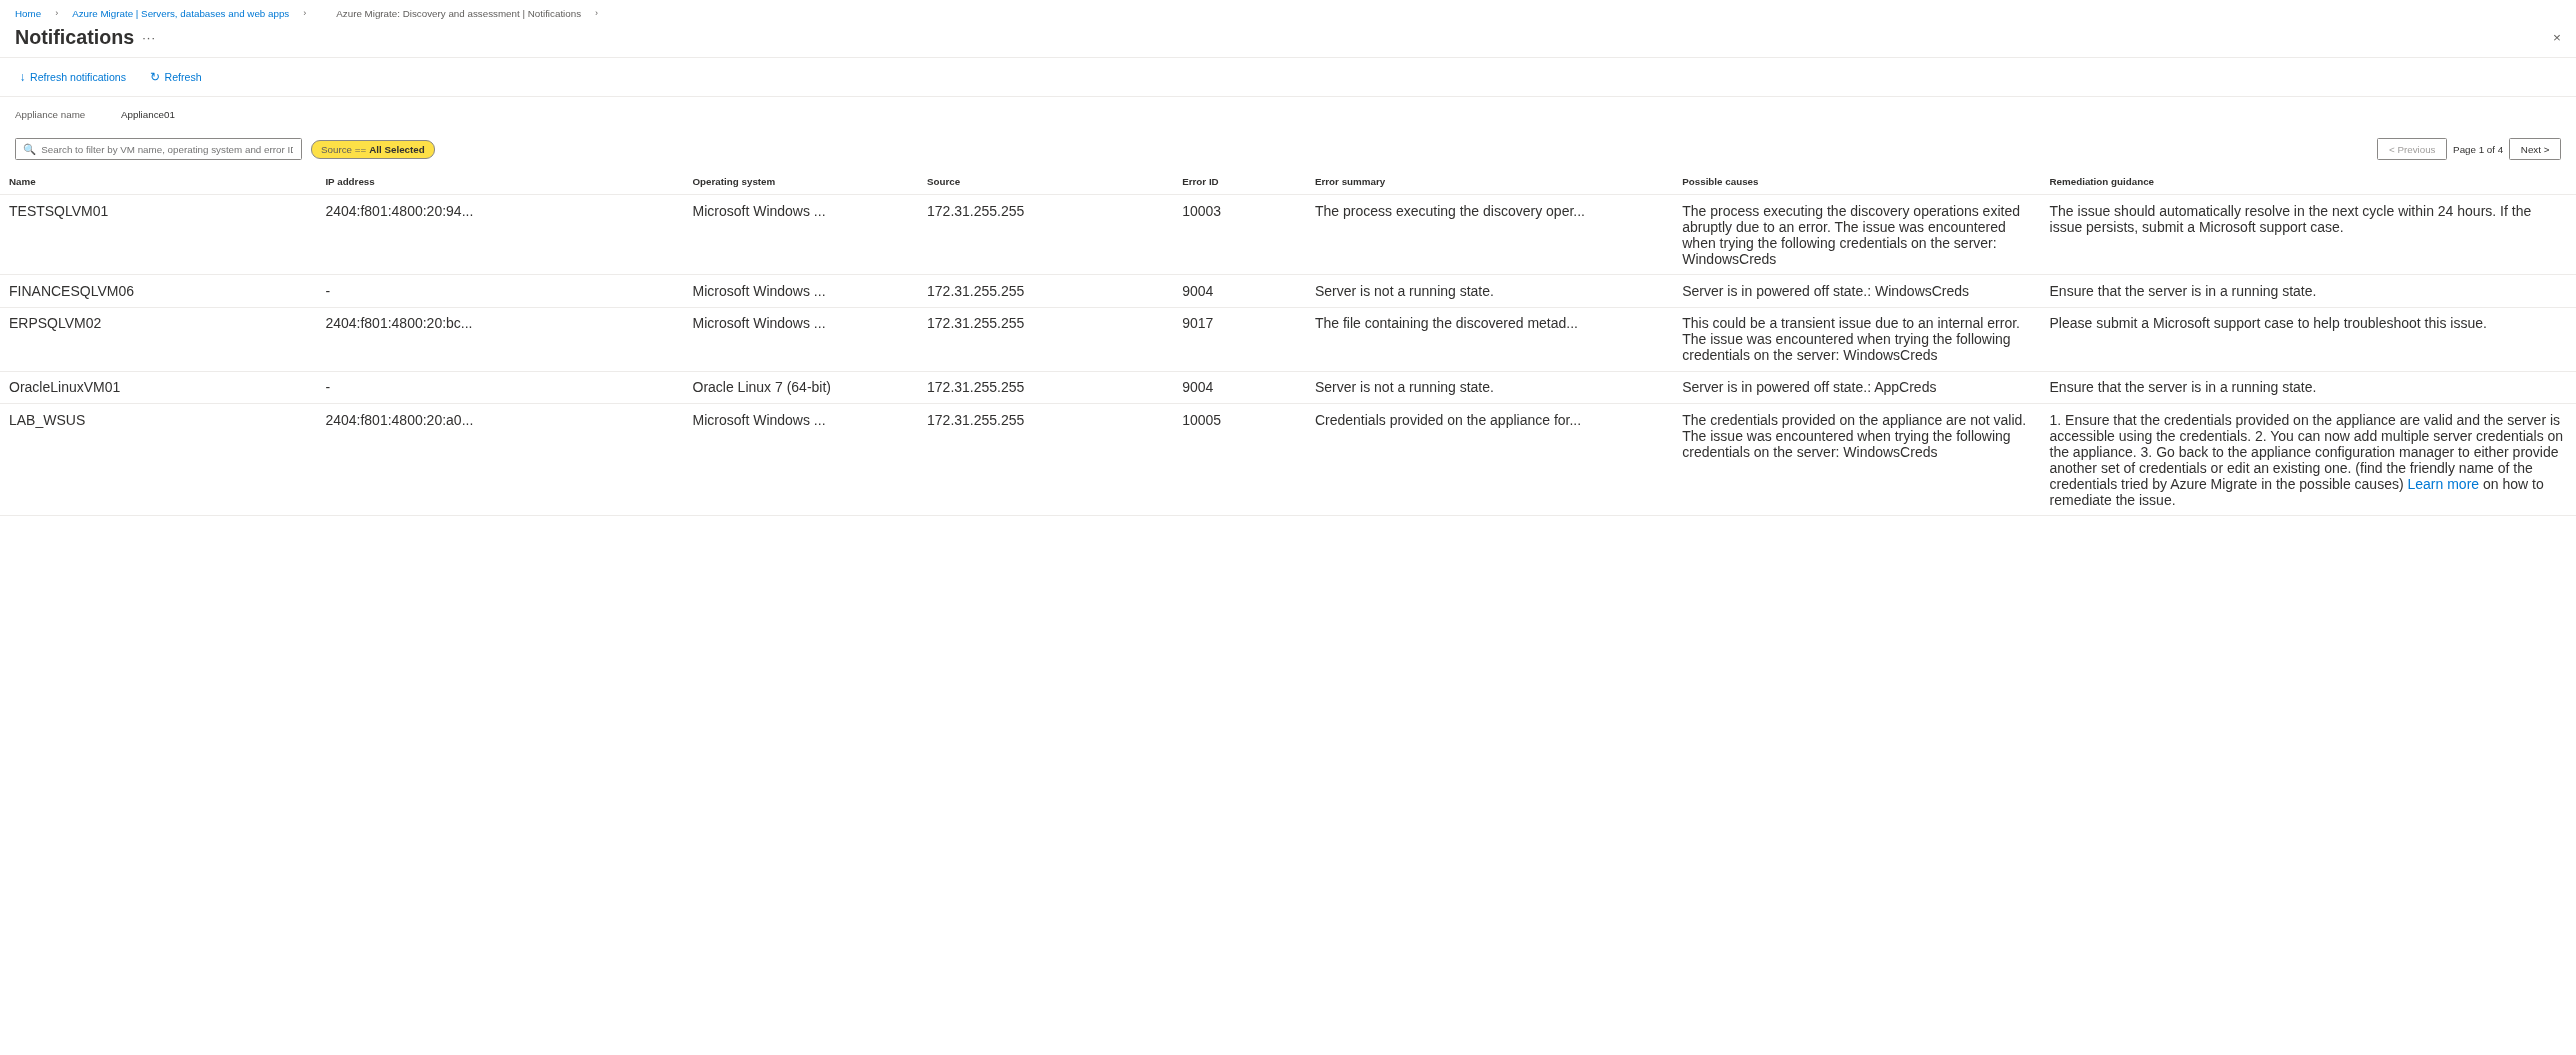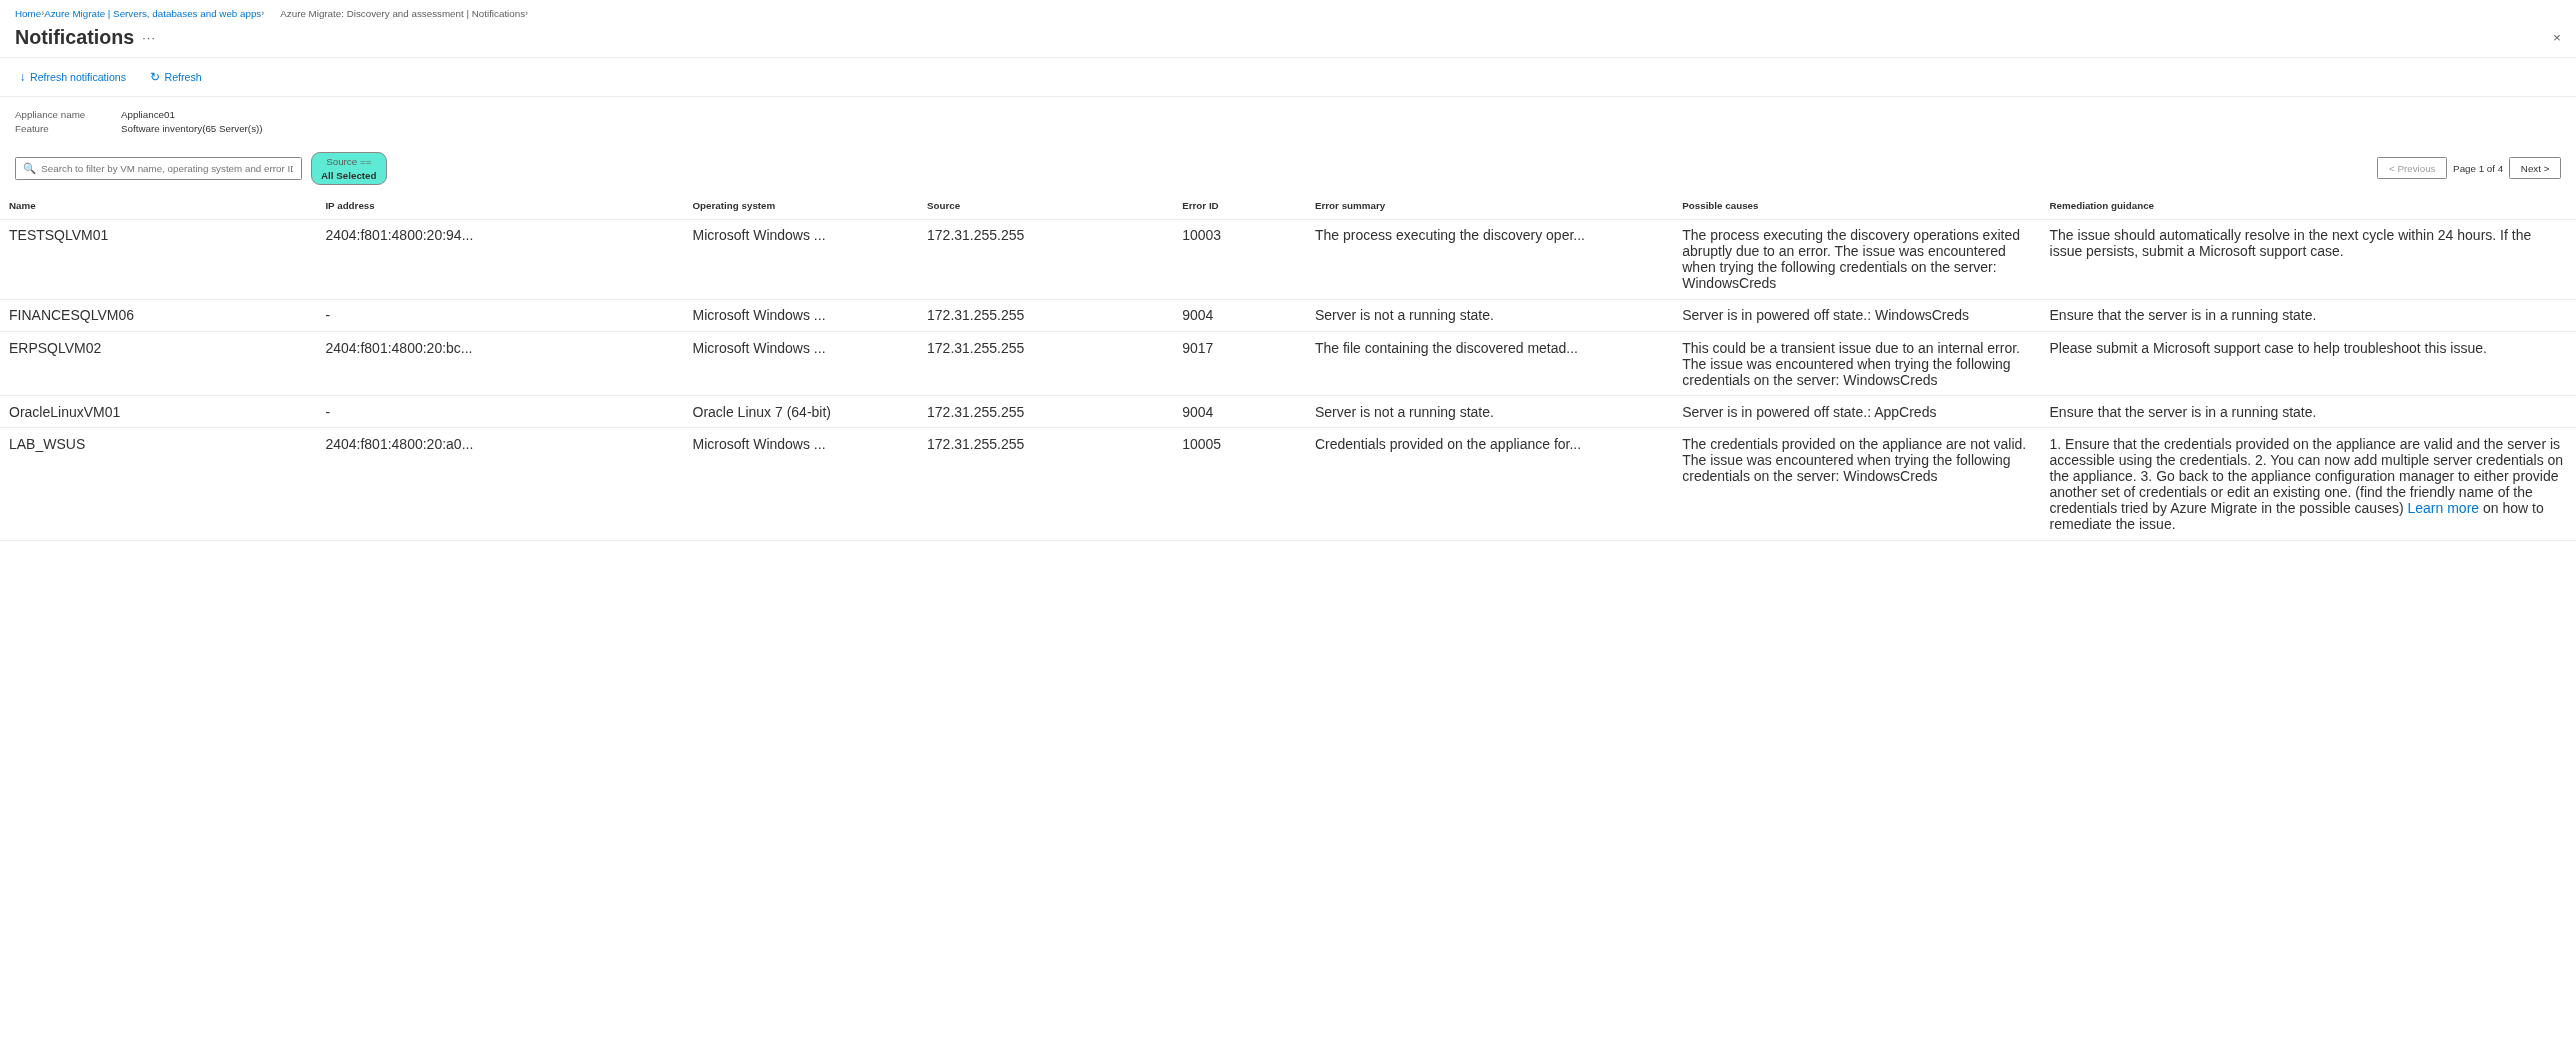--- a/index.html
+++ b/index.html
@@ -1,18 +1,18 @@
 <!DOCTYPE html>
 <html style="font-size:12px"><head>
   <meta charset="utf-8">
   <style>
     * { box-sizing: border-box; margin: 0; padding: 0; }
     body { font-family: 'Segoe UI', Arial, sans-serif; font-size: 10.6px; color: #323130; background: #fff; }
     
-    .breadcrumb { display: flex; align-items: center; padding: 7.6px 15px 4.5px; font-size: 9.8px; color: #0078d4; gap: 0; }
+    .breadcrumb { display: flex; align-items: center; padding: 7.6px 15px 4.5px; font-size: 9.8px; color: #0078d4; gap: 14px; }
     .breadcrumb a { color: #0078d4; text-decoration: none; }
     .breadcrumb-sep { color: #605e5c; font-size: 9px; }
     .breadcrumb-current { color: #605e5c; margin-left: 16px; }
 
     .page-header { display: flex; align-items: center; padding: 3px 15px 7.6px; border-bottom: 0.8px solid #edebe9; }
     .page-title { font-size: 19.7px; font-weight: 600; color: #323130; }
     .page-menu-icon { margin-left: 7.6px; color: #605e5c; font-size: 13.6px; cursor: pointer; }
     .close-btn { margin-left: auto; font-size: 13.6px; color: #605e5c; cursor: pointer; border: none; background: none; }
 
     .toolbar { display: flex; align-items: center; padding: 9px 15px; gap: 15px; border-bottom: 0.8px solid #edebe9; }
@@ -22,21 +22,21 @@
     .meta-section { padding: 12px 15px 7.6px; }
     .meta-row { display: flex; align-items: baseline; margin-bottom: 3px; font-size: 9.8px; }
     .meta-label { color: #605e5c; width: 106px; flex-shrink: 0; }
     .meta-value { color: #323130; text-align: right; }
 
     .filter-row { display: flex; align-items: center; padding: 7.6px 15px; gap: 9px; justify-content: space-between; }
     .filter-left { display: flex; align-items: center; gap: 9px; }
     .search-box { display: flex; align-items: center; border: 0.8px solid #8a8886; border-radius: 1.5px; padding: 3.8px 7.6px; gap: 4.5px; width: 287px; background: #fff; }
     .search-box input { border: none; outline: none; font-size: 9.8px; color: #323130; width: 100%; }
     .search-icon { color: #605e5c; font-size: 10.6px; }
-    .filter-tag { display: flex; align-items: center; background: #5eead4; border: 0.8px solid #8a8886; border-radius: 9px; padding: 3px 9px; font-size: 9.8px; gap: 3px; flex-direction: column; }
+    .filter-tag { display: flex; align-items: center; background: #fde047; border: 0.8px solid #8a8886; border-radius: 9px; padding: 3px 9px; font-size: 9.8px; gap: 3px; }
     .filter-tag-label { color: #605e5c; }
     .filter-tag-value { font-weight: 700; color: #323130; }
 
     .pagination { display: flex; align-items: center; gap: 6px; }
     .pagination-btn { border: 0.8px solid #8a8886; background: #fff; padding: 4.5px 10.6px; font-size: 9.8px; cursor: pointer; color: #323130; border-radius: 1.5px; }
     .pagination-btn.disabled { color: #a19f9d; cursor: default; }
     .pagination-info { font-size: 9.8px; color: #323130; }
 
     .data-table { width: 100%; border-collapse: collapse; font-size: 9.8px; }
     .data-table th { text-align: left; padding: 7.6px 9px; font-weight: 600; color: #323130; border-bottom: 1.5px solid #edebe9; background: #fff; font-size: 9.8px; white-space: nowrap; }
@@ -82,24 +82,20 @@
   <button class="toolbar-btn">
     <span class="toolbar-icon">↻</span>
     <span>Refresh</span>
   </button>
 </div>
 
 <div class="meta-section">
   <div class="meta-row">
     <span class="meta-label">Appliance name</span>
     <span class="meta-value">Appliance01</span>
-  </div>
-  <div class="meta-row">
-    <span class="meta-label">Feature</span>
-    <span class="meta-value">Software inventory(65 Server(s))</span>
   </div>
 </div>
 
 <div class="filter-row">
   <div class="filter-left">
     <div class="search-box">
       <span class="search-icon">🔍</span>
       <input type="text" placeholder="Search to filter by VM name, operating system and error ID" style="">
     </div>
     <div class="filter-tag">

